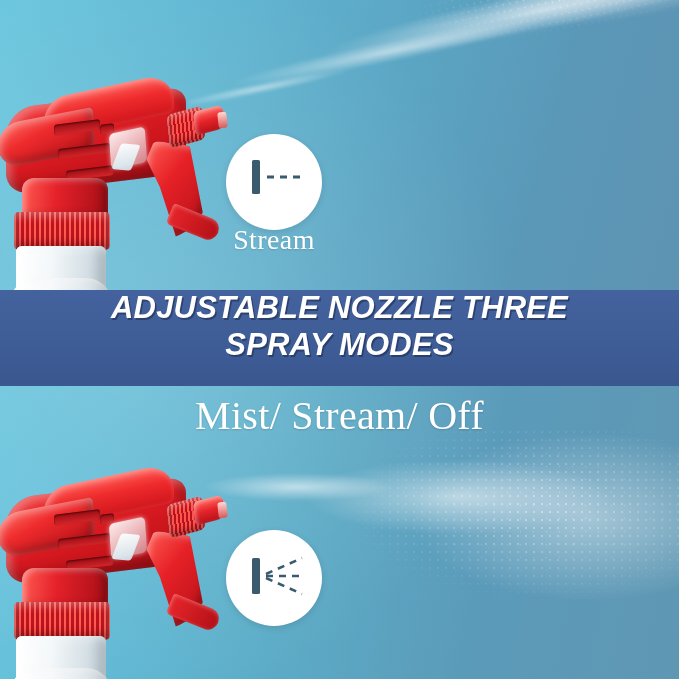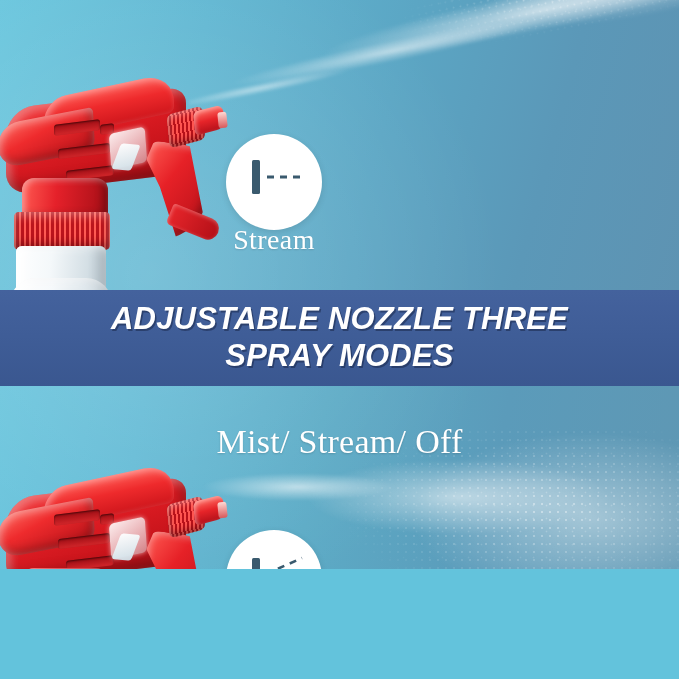--- a/index.html
+++ b/index.html
@@ -1,21 +1,21 @@
 <!DOCTYPE html>
 <html><head>
 <meta charset="utf-8">
 <style>
   html,body{margin:0;padding:0;}
   body{
     width:679px;height:679px;overflow:hidden;
     font-family:"Liberation Sans",sans-serif;
     background:#63c3dc;
   }
-  #stage{position:relative;width:679px;height:569px;overflow:hidden;}
+  #stage{position:relative;width:679px;height:679px;overflow:hidden;}
 
   
   .bg-base{
     position:absolute;inset:0;
     background:linear-gradient(100deg,#6ac6dd 0%,#63bcd6 22%,#5fb0cb 42%,#5ca2c0 62%,#5c96b6 82%,#5d93b1 100%);
   }
   .bg-top{
     position:absolute;left:0;top:0;width:679px;height:292px;
     background:linear-gradient(105deg,#6cc7de 0%,#61b7d2 28%,#5ba6c4 55%,#5b98b8 78%,#5e93b2 100%);
   }
@@ -192,33 +192,33 @@
     font-family:"Liberation Serif",serif;font-size:28px;letter-spacing:.4px;
     text-shadow:0 1px 2px rgba(0,0,0,.14);
   }
   .mode-label.stream{left:174px;top:224px;}
   .mode-label.mist{left:174px;top:620px;}
 
   
   .banner{
     position:absolute;left:0;top:290px;width:679px;height:96px;
     background:linear-gradient(180deg,#44629d 0%,#3f5d97 48%,#3a5790 100%);
-    display:flex;align-items:center;justify-content:center;
+    display:flex;justify-content:center;
   }
   .banner-title{
     color:#ffffff;font-family:"Liberation Sans",sans-serif;
     font-weight:bold;font-style:italic;font-size:31px;line-height:1.18;
     letter-spacing:.2px;text-align:center;white-space:pre-line;
     text-shadow:1.5px 1.5px 0 rgba(25,40,75,.55);
   }
 
   .subtitle{
     position:absolute;left:0;top:392px;width:679px;text-align:center;
-    color:#ffffff;font-family:"Liberation Serif",serif;font-size:34px;
-    letter-spacing:.3px;text-shadow:0 1px 2px rgba(0,0,0,.16);margin-top:31px;
+    color:#ffffff;font-family:"Liberation Serif",serif;font-size:40px;
+    letter-spacing:.3px;text-shadow:0 1px 2px rgba(0,0,0,.16);
   }
 </style>
 </head>
 <body>
 
 <div id="stage">
 
   <div class="bg-base"></div>
   <div class="bg-top"></div>
   <div class="bg-bottom"></div>

